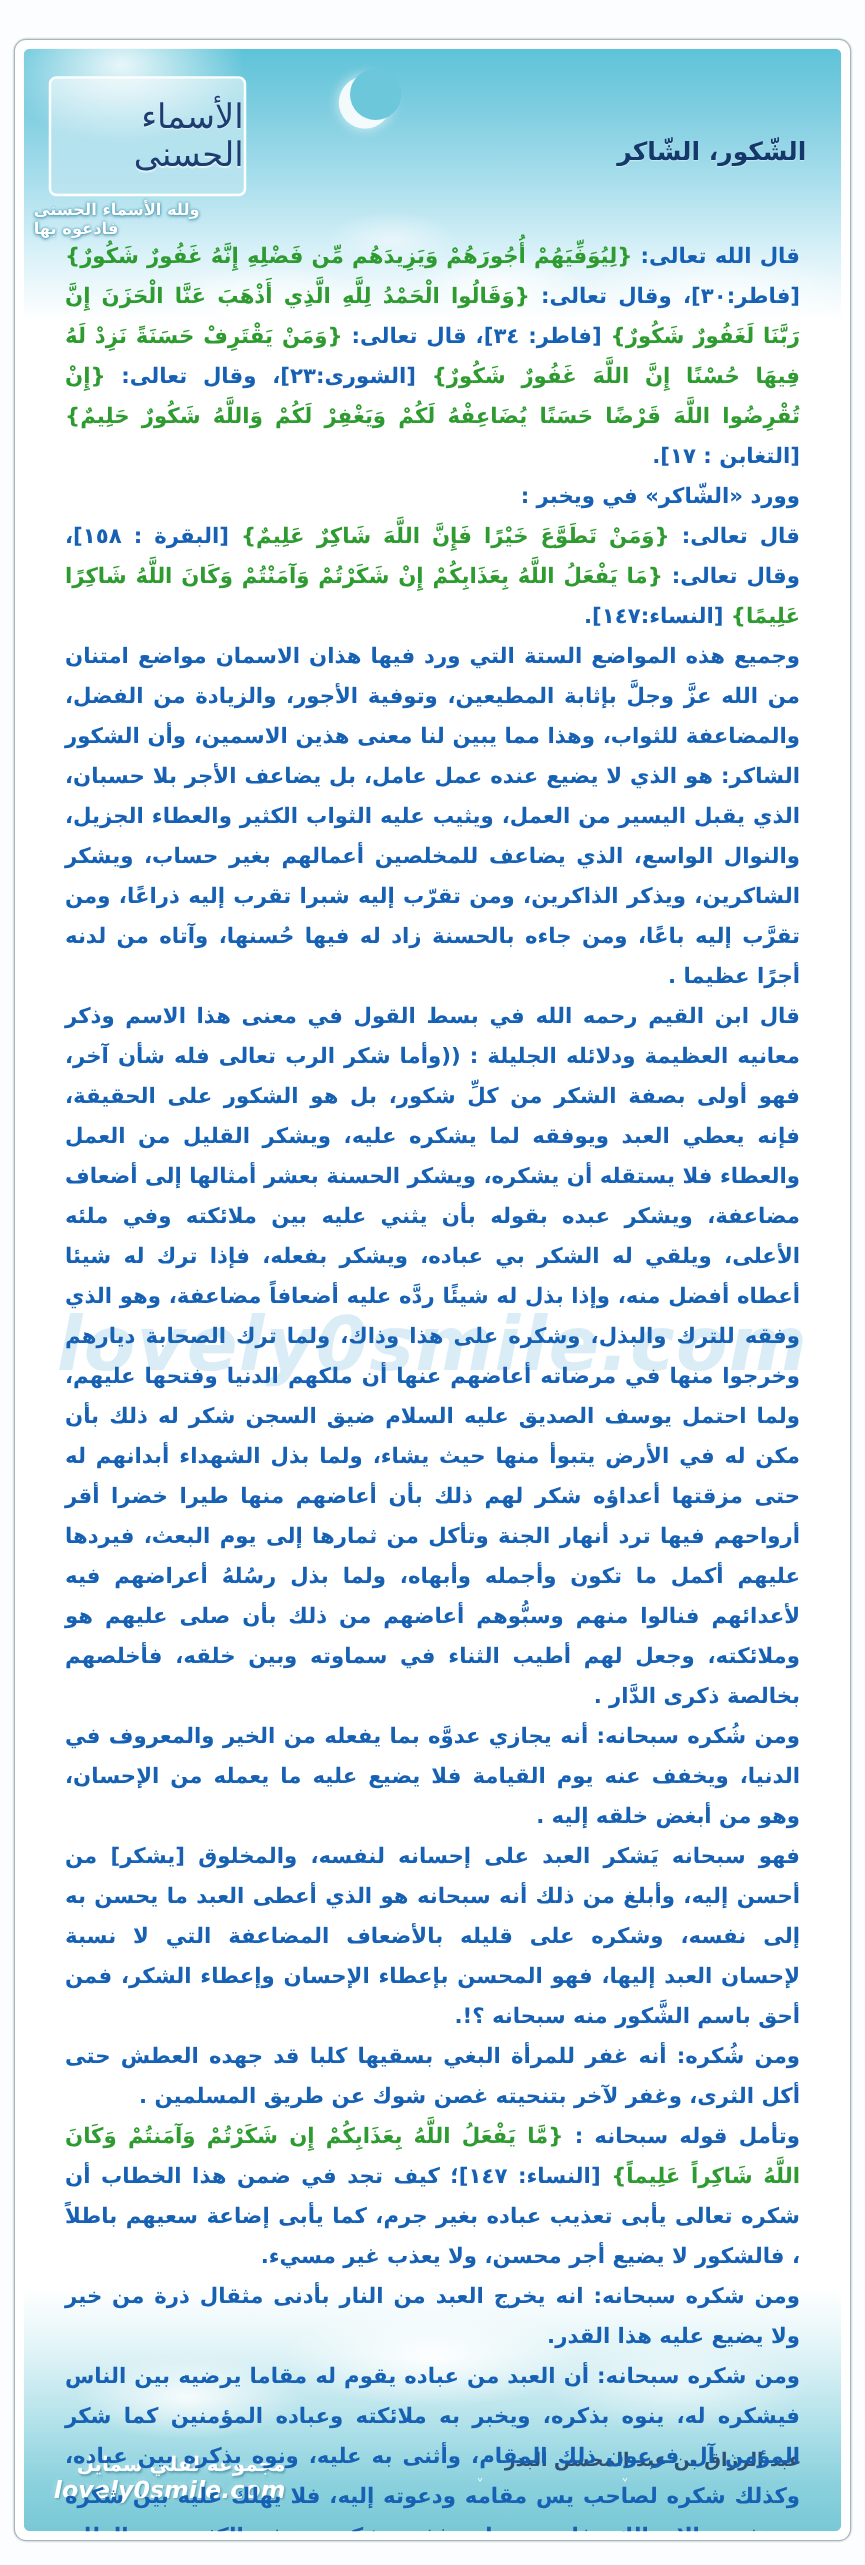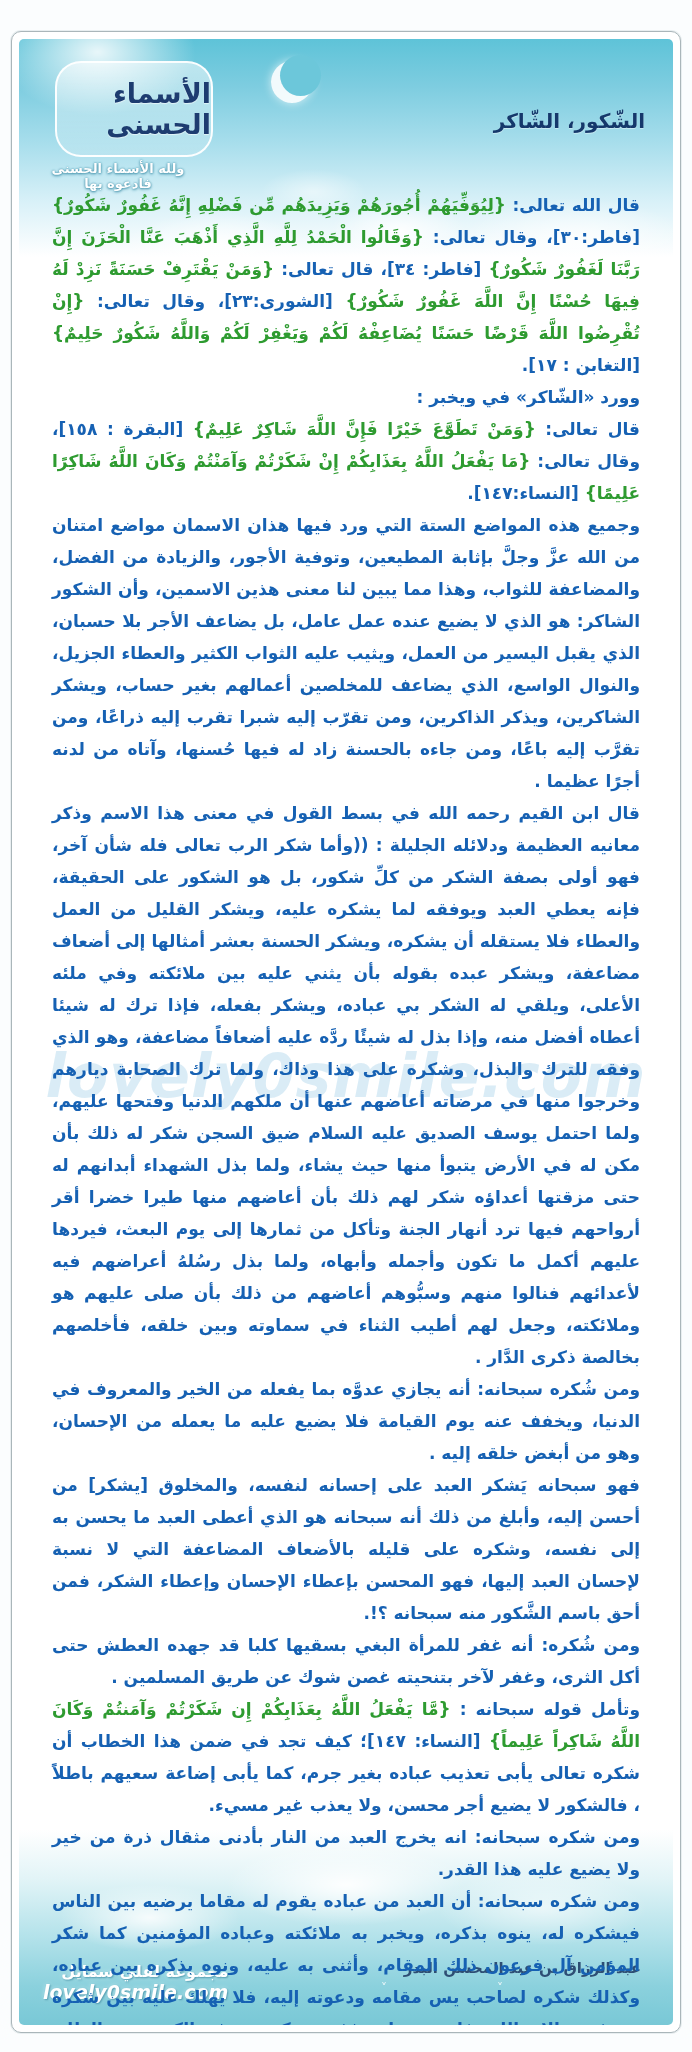--- a/index.html
+++ b/index.html
@@ -43,31 +43,31 @@
     background:rgba(255,255,255,.9);
     box-shadow:0 0 10px rgba(255,255,255,.7);
   }
   .moon-mask {
     position:absolute; left:9px; top:-6px; width:41px; height:41px;
     border-radius:50%;
     background:#6cc7da;
     box-shadow:none;
   }
   .logo-box {
-    position:absolute; left:36px; top:22px; width:154px; height:92px;
+    position:absolute; left:20px; top:22px; width:154px; height:92px;
     border:2px solid rgba(255,255,255,.95);
-    border-radius:26px;
+    border-radius:6px;
     background:linear-gradient(180deg, rgba(255,255,255,.55), rgba(255,255,255,.12));
     display:flex; align-items:center; justify-content:center;
-    color:#1d3c70; font-weight:bold; font-size:27px;
+    color:#1d3c70; font-weight:normal; font-size:27px;
     text-shadow:0 1px 1px rgba(255,255,255,.6);
   }
   .logo-subtitle {
     position:absolute; left:8px; top:122px; width:182px;
-    text-align:center; color:#ffffff; font-weight:bold; font-size:13px;
+    text-align:left; color:#ffffff; font-weight:bold; font-size:13px;
     text-shadow:0 1px 3px rgba(52,135,162,.95), 0 0 2px rgba(52,135,162,.8);
   }
   .page-title {
     position:absolute; right:28px; top:70px;
     color:#15386b; font-weight:bold; font-size:20px;
     text-shadow:0 1px 1px rgba(255,255,255,.45);
   }
 
   
   .body-text {

